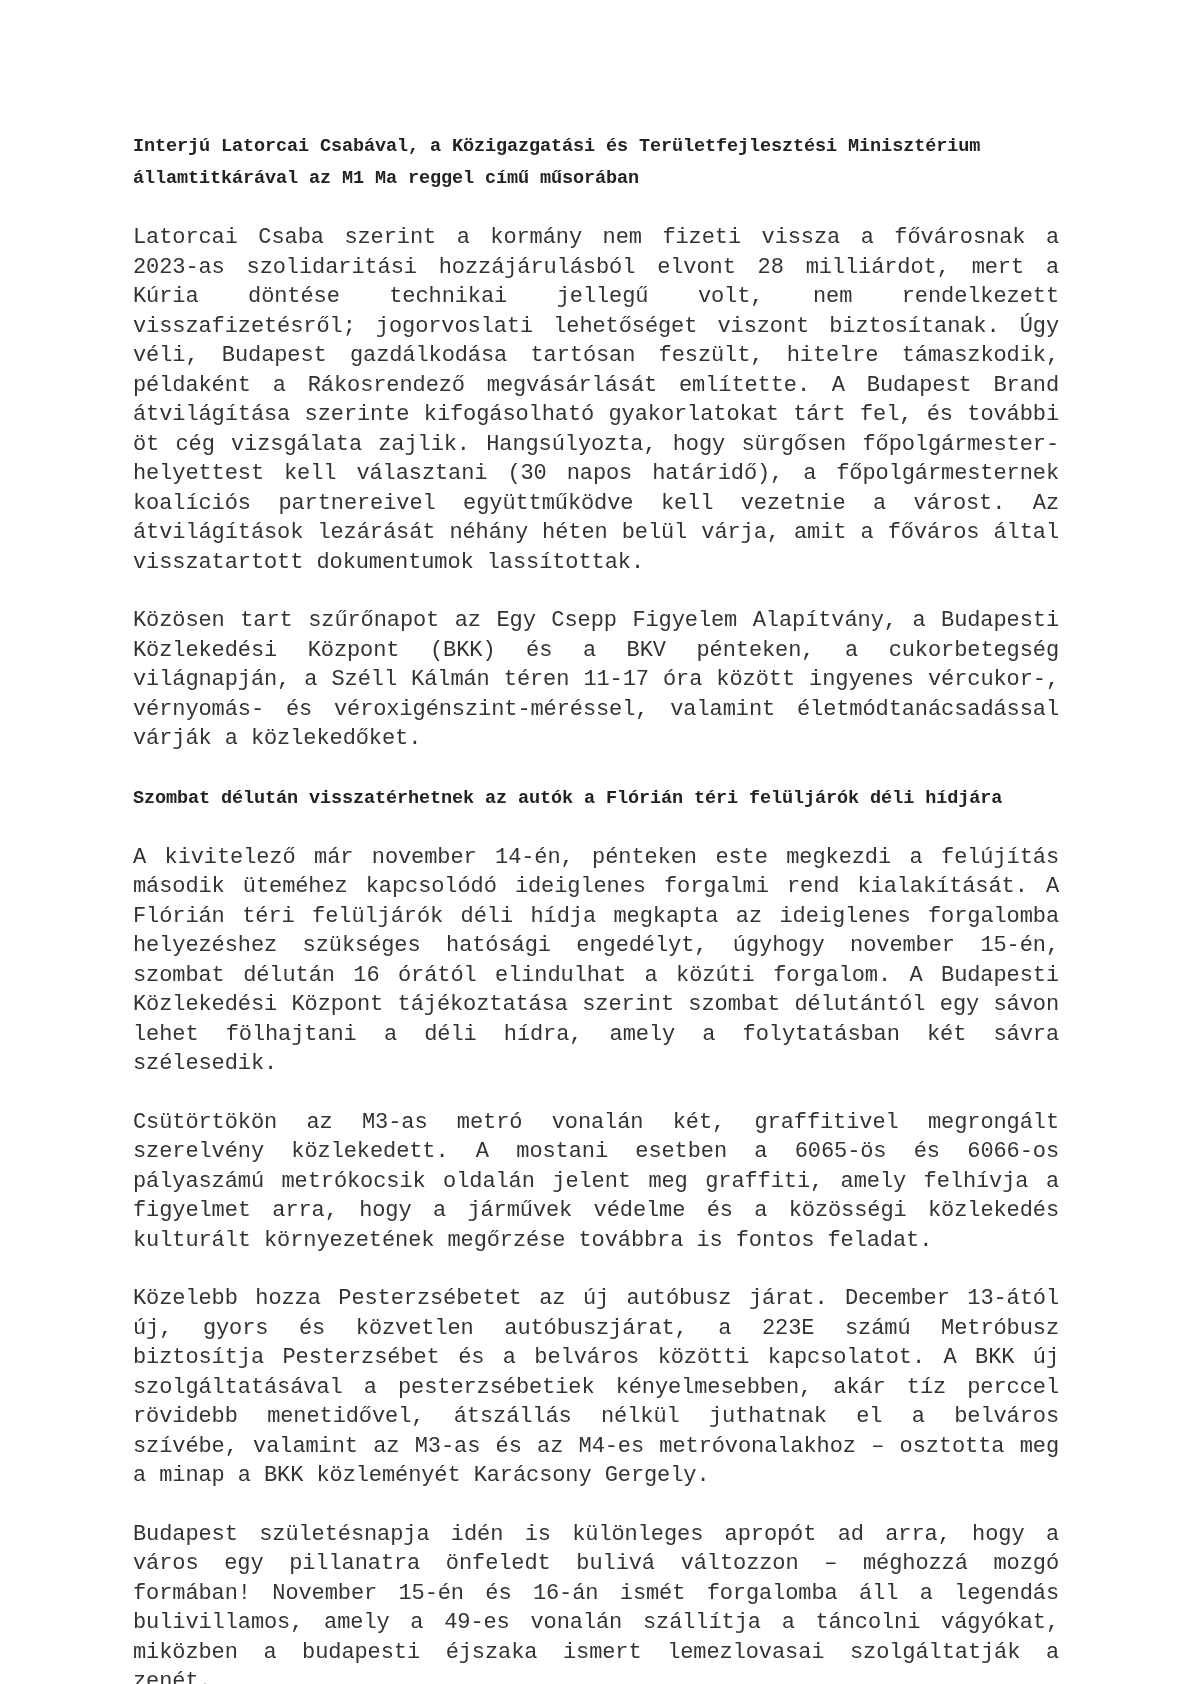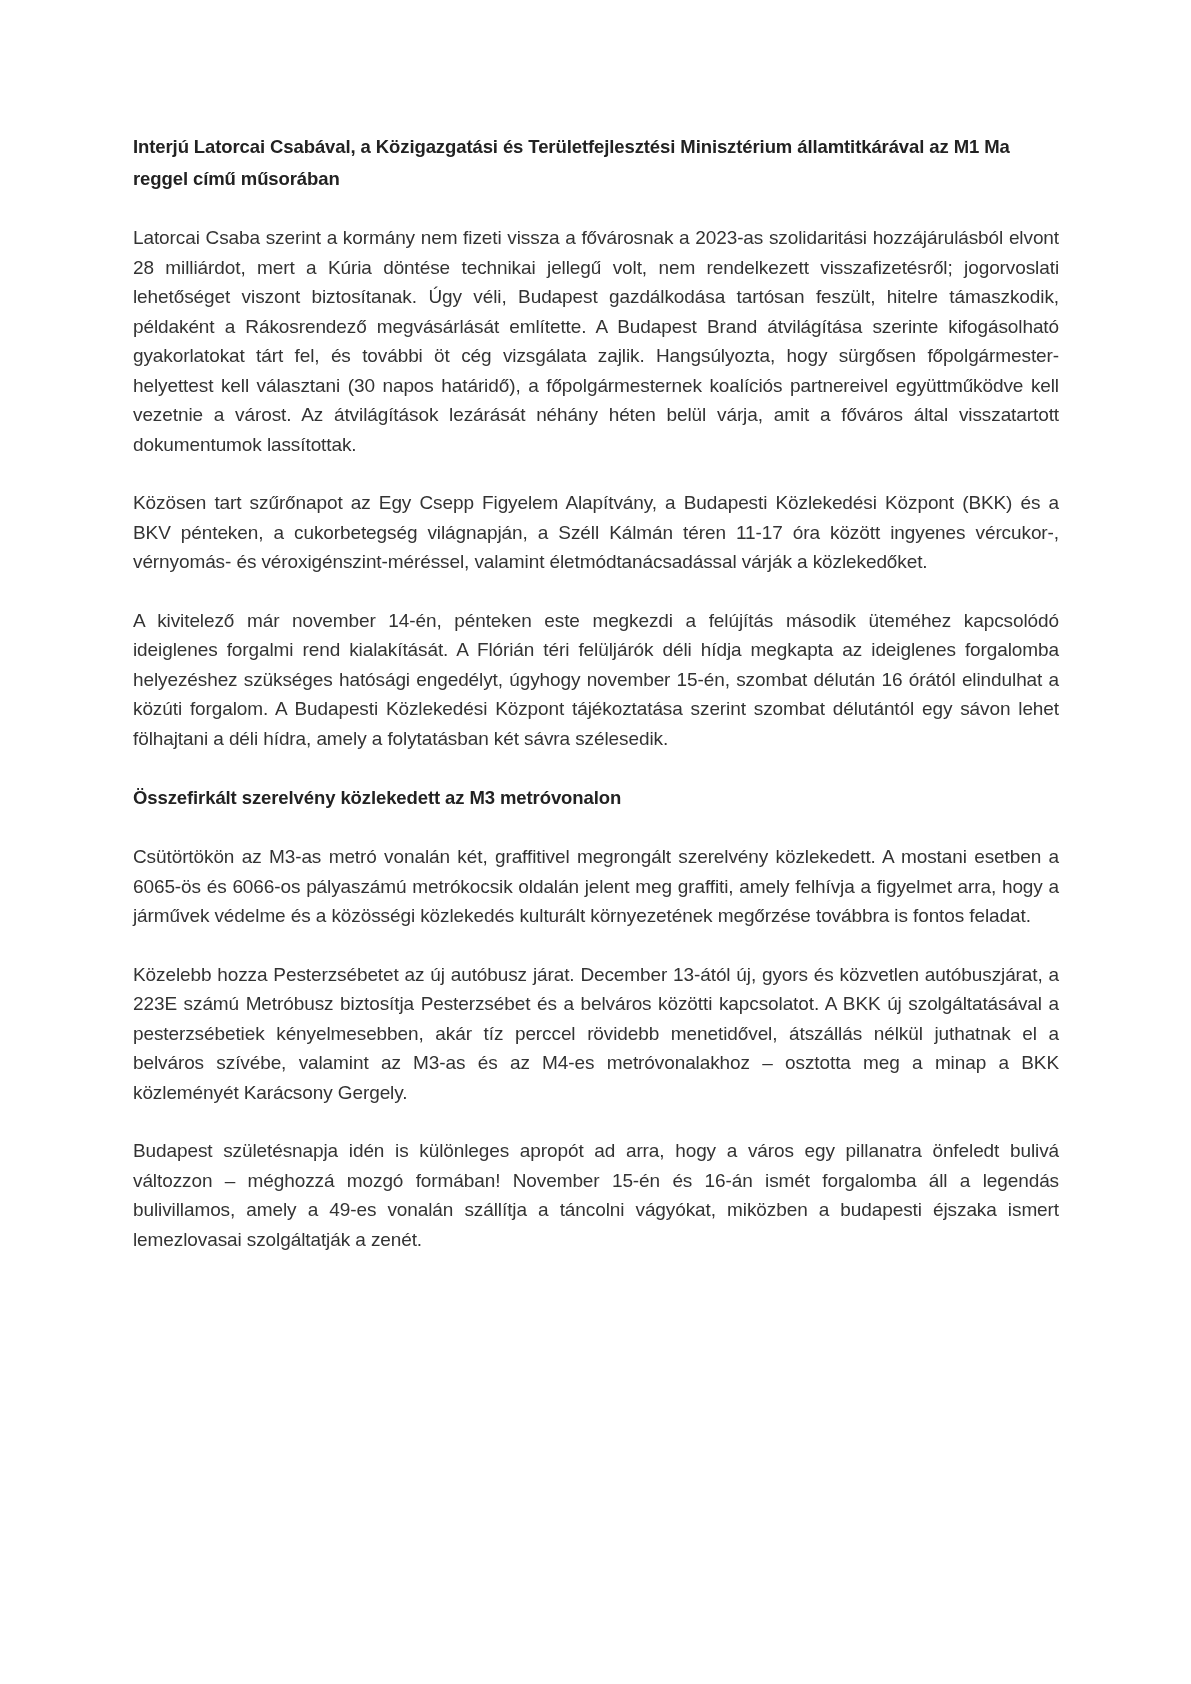--- a/index.html
+++ b/index.html
@@ -6,40 +6,40 @@
     margin: 0;
     padding: 0;
     background: #ffffff;
   }
   .page {
     position: relative;
     width: 1191px;
     height: 1684px;
     background: #ffffff;
     overflow: hidden;
-    font-family: Liberation Sans, sans-serif;
+    font-family: Liberation Mono, monospace;
   }
   .content {
     position: absolute;
     top: 131px;
     left: 133px;
     width: 926px;
   }
   .doc-section { margin: 0; }
   .doc-heading {
     font-size: 18.5px;
     font-weight: 700;
     color: #222222;
     line-height: 32px;
     margin: 0 0 28px 0;
     text-align: left;
     letter-spacing: -0.1px;
   }
   .doc-paragraph {
-    font-size: 19px;
+    font-size: 22px;
     font-weight: 400;
     color: #333333;
     line-height: 29.5px;
     margin: 0 0 29px 0;
     text-align: justify;
     text-justify: inter-word;
     letter-spacing: -0.1px;
   }
 </style>
 </head>
@@ -51,25 +51,25 @@
     <section class="doc-section">
       <h2 class="doc-heading">Interjú Latorcai Csabával, a Közigazgatási és Területfejlesztési Minisztérium államtitkárával az M1 Ma reggel című műsorában</h2>
       <p class="doc-paragraph">Latorcai Csaba szerint a kormány nem fizeti vissza a fővárosnak a 2023-as szolidaritási hozzájárulásból elvont 28 milliárdot, mert a Kúria döntése technikai jellegű volt, nem rendelkezett visszafizetésről; jogorvoslati lehetőséget viszont biztosítanak. Úgy véli, Budapest gazdálkodása tartósan feszült, hitelre támaszkodik, példaként a Rákosrendező megvásárlását említette. A Budapest Brand átvilágítása szerinte kifogásolható gyakorlatokat tárt fel, és további öt cég vizsgálata zajlik. Hangsúlyozta, hogy sürgősen főpolgármester-helyettest kell választani (30 napos határidő), a főpolgármesternek koalíciós partnereivel együttműködve kell vezetnie a várost. Az átvilágítások lezárását néhány héten belül várja, amit a főváros által visszatartott dokumentumok lassítottak.</p>
     </section>
 
     <section class="doc-section">
       <p class="doc-paragraph">Közösen tart szűrőnapot az Egy Csepp Figyelem Alapítvány, a Budapesti Közlekedési Központ (BKK) és a BKV pénteken, a cukorbetegség világnapján, a Széll Kálmán téren 11-17 óra között ingyenes vércukor-, vérnyomás- és véroxigénszint-méréssel, valamint életmódtanácsadással várják a közlekedőket.</p>
     </section>
 
     <section class="doc-section">
+      <h2 class="doc-heading">Szombat délután visszatérhetnek az autók a Flórián téri felüljárók déli hídjára</h2>
       <p class="doc-paragraph">A kivitelező már november 14-én, pénteken este megkezdi a felújítás második üteméhez kapcsolódó ideiglenes forgalmi rend kialakítását. A Flórián téri felüljárók déli hídja megkapta az ideiglenes forgalomba helyezéshez szükséges hatósági engedélyt, úgyhogy november 15-én, szombat délután 16 órától elindulhat a közúti forgalom. A Budapesti Közlekedési Központ tájékoztatása szerint szombat délutántól egy sávon lehet fölhajtani a déli hídra, amely a folytatásban két sávra szélesedik.</p>
     </section>
 
     <section class="doc-section">
-      <h2 class="doc-heading">Összefirkált szerelvény közlekedett az M3 metróvonalon</h2>
       <p class="doc-paragraph">Csütörtökön az M3-as metró vonalán két, graffitivel megrongált szerelvény közlekedett. A mostani esetben a 6065-ös és 6066-os pályaszámú metrókocsik oldalán jelent meg graffiti, amely felhívja a figyelmet arra, hogy a járművek védelme és a közösségi közlekedés kulturált környezetének megőrzése továbbra is fontos feladat.</p>
     </section>
 
     <section class="doc-section">
       <p class="doc-paragraph">Közelebb hozza Pesterzsébetet az új autóbusz járat. December 13-ától új, gyors és közvetlen autóbuszjárat, a 223E számú Metróbusz biztosítja Pesterzsébet és a belváros közötti kapcsolatot. A BKK új szolgáltatásával a pesterzsébetiek kényelmesebben, akár tíz perccel rövidebb menetidővel, átszállás nélkül juthatnak el a belváros szívébe, valamint az M3-as és az M4-es metróvonalakhoz – osztotta meg a minap a BKK közleményét Karácsony Gergely.</p>
     </section>
 
     <section class="doc-section">
       <p class="doc-paragraph">Budapest születésnapja idén is különleges apropót ad arra, hogy a város egy pillanatra önfeledt bulivá változzon – méghozzá mozgó formában! November 15-én és 16-án ismét forgalomba áll a legendás bulivillamos, amely a 49-es vonalán szállítja a táncolni vágyókat, miközben a budapesti éjszaka ismert lemezlovasai szolgáltatják a zenét.</p>
     </section>

